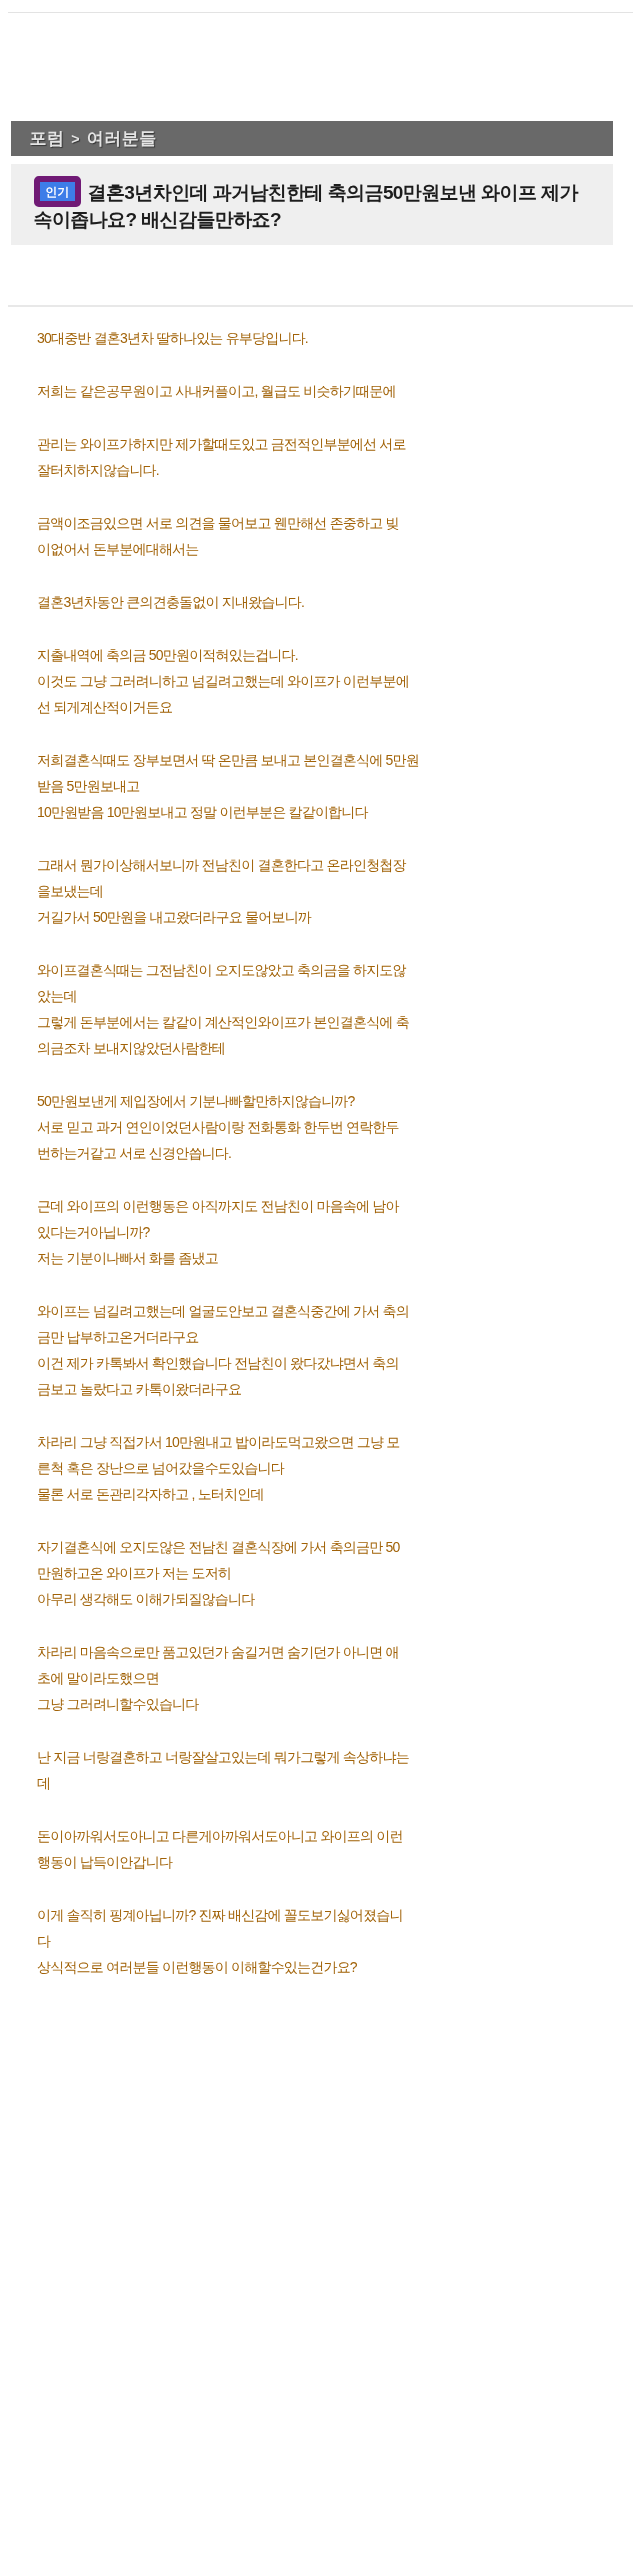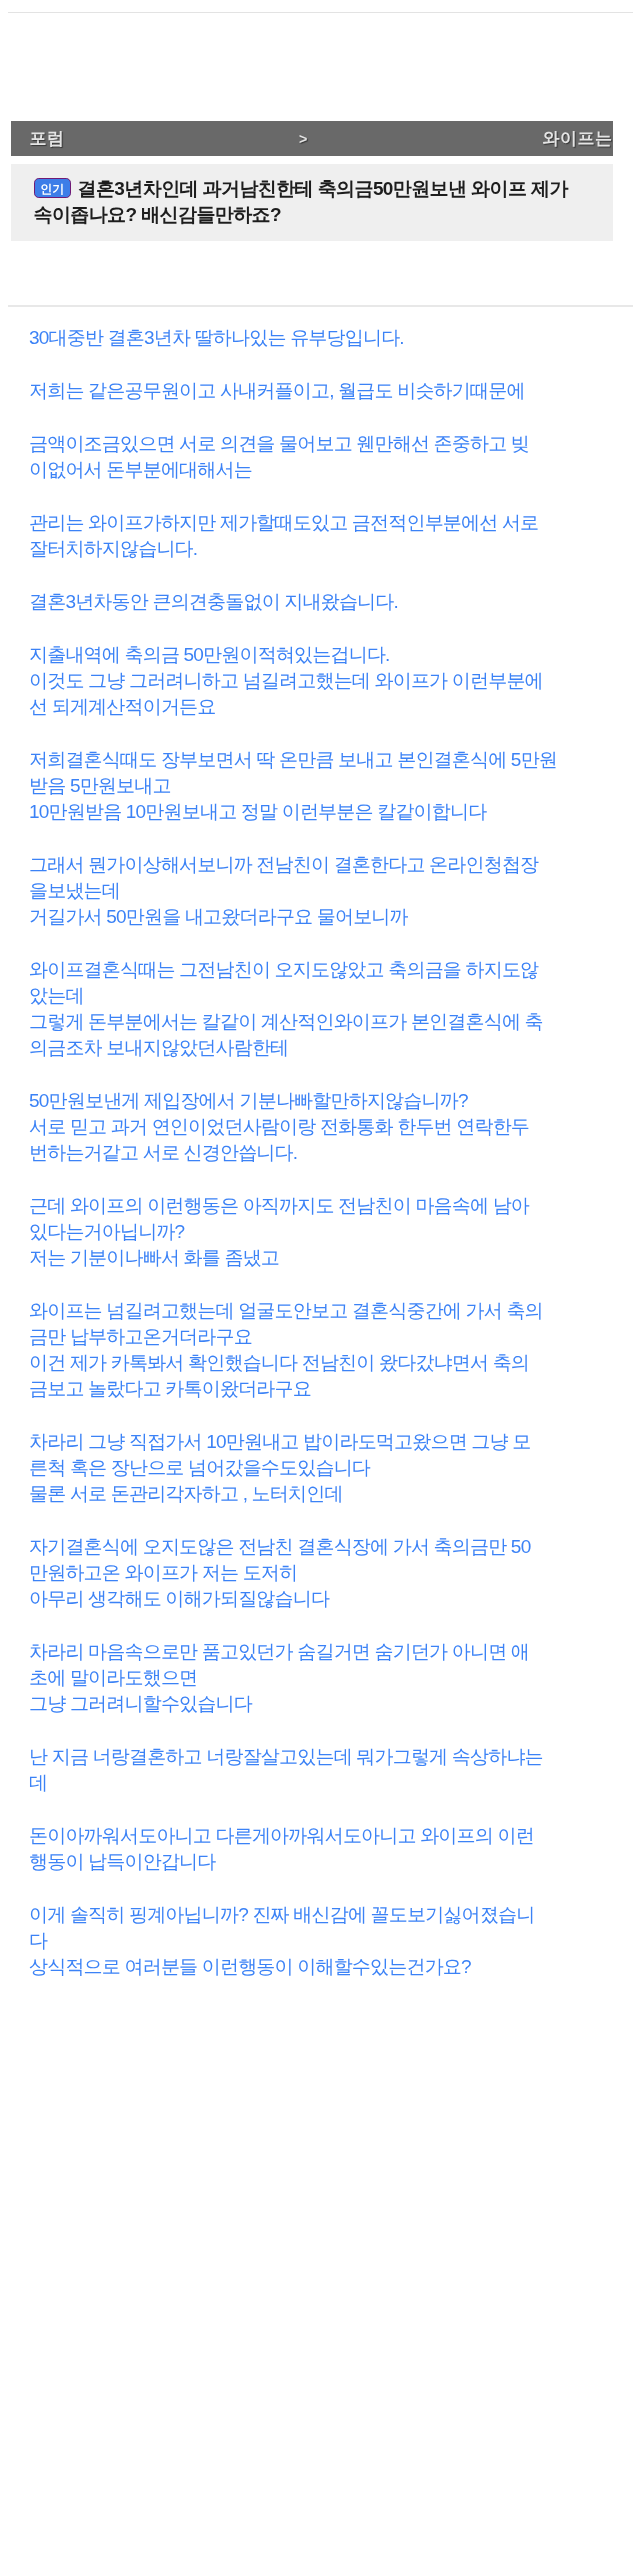--- a/index.html
+++ b/index.html
@@ -27,21 +27,20 @@
     width: 602px; height: 35px;
     background: #696969;
     color: #e4e4e4;
     display: flex;
     align-items: center;
     padding-left: 19px;
     font-size: 17px;
     font-weight: bold;
     letter-spacing: 0.5px;
     text-shadow: 1px 1px 1px rgba(40,40,40,0.8);
-    justify-content: space-between;
   }
   .breadcrumb-bar .crumb { cursor: pointer; }
   .breadcrumb-bar .sep { margin: 0 6.7px; font-size: 14.3px; }
 
   .title-card {
     position: absolute;
     left: 10.5px; top: 164px;
     width: 602px; min-height: 72px;
     background: #efefef;
     padding: 12.4px 24px 12.4px 23px;
@@ -53,73 +52,73 @@
   }
   .badge {
     display: inline-block;
     background: #3d7de8;
     color: #ffffff;
     font-size: 12px;
     font-weight: bold;
     line-height: 1;
     padding: 3.8px 5.7px 2.9px 5.7px;
     border-radius: 4.8px;
-    border: 1px solid #701a75;
+    border: 6px solid #701a75;
     margin-right: 6.7px;
     vertical-align: 2.9px;
     letter-spacing: 0;
   }
 
   .header-divider {
     position: absolute;
     left: 7.6px; top: 305px;
     width: 625px; height: 1.9px;
     background: #e8e8e8;
   }
 
   .post-body {
     position: absolute;
-    left: 29px; top: 325px;
+    left: 37px; top: 325px;
     width: 579px;
-    font-size: 19px;
+    font-size: 14px;
     line-height: 26px;
-    color: #3b82f6;
+    color: #a16207;
     letter-spacing: -0.8px;
   }
   .para {
     white-space: pre-line;
     margin-bottom: 27px;
   }
 </style>
 </head>
 <body>
 
 <div class="page">
 
   <div class="top-divider"></div>
 
   <div class="breadcrumb-bar">
     <span class="crumb">포럼</span>
     <span class="sep">&gt;</span>
-    <span class="crumb">와이프는</span>
+    <span class="crumb">여러분들</span>
   </div>
 
   <div class="title-card">
     <span class="badge">인기</span><span>결혼3년차인데 과거남친한테 축의금50만원보낸 와이프 제가 속이좁나요? 배신감들만하죠?</span>
   </div>
 
   <div class="header-divider"></div>
 
   <div class="post-body">
       <div class="para">30대중반 결혼3년차 딸하나있는 유부당입니다.</div>
       <div class="para">저희는 같은공무원이고 사내커플이고, 월급도 비슷하기때문에</div>
+      <div class="para">관리는 와이프가하지만 제가할때도있고 금전적인부분에선 서로
+잘터치하지않습니다.</div>
       <div class="para">금액이조금있으면 서로 의견을 물어보고 웬만해선 존중하고 빚
 이없어서 돈부분에대해서는</div>
-      <div class="para">관리는 와이프가하지만 제가할때도있고 금전적인부분에선 서로
-잘터치하지않습니다.</div>
       <div class="para">결혼3년차동안 큰의견충돌없이 지내왔습니다.</div>
       <div class="para">지출내역에 축의금 50만원이적혀있는겁니다.
 이것도 그냥 그러려니하고 넘길려고했는데 와이프가 이런부분에
 선 되게계산적이거든요</div>
       <div class="para">저희결혼식때도 장부보면서 딱 온만큼 보내고 본인결혼식에 5만원
 받음 5만원보내고
 10만원받음 10만원보내고 정말 이런부분은 칼같이합니다</div>
       <div class="para">그래서 뭔가이상해서보니까 전남친이 결혼한다고 온라인청첩장
 을보냈는데
 거길가서 50만원을 내고왔더라구요 물어보니까</div>

